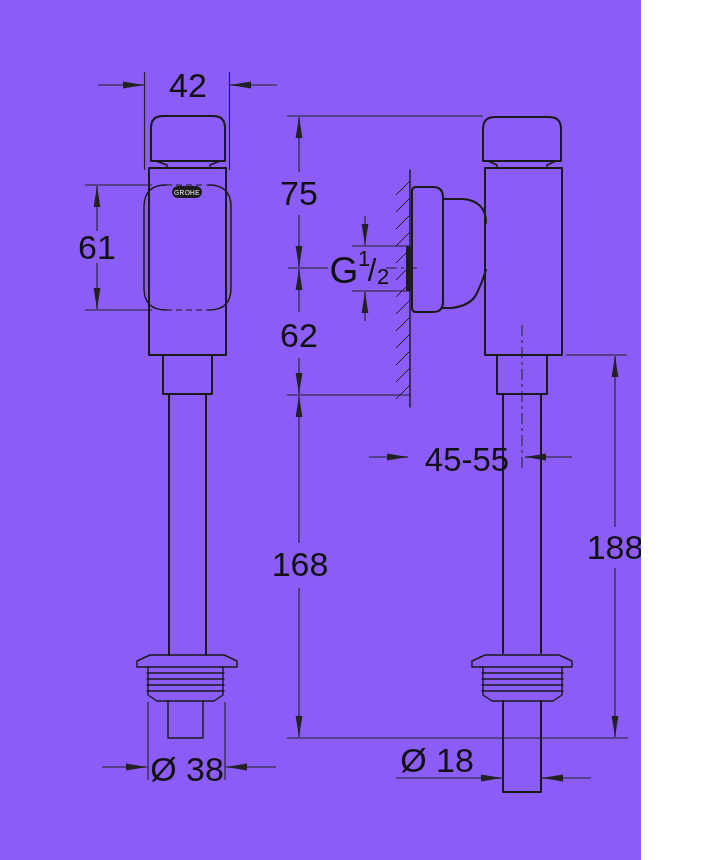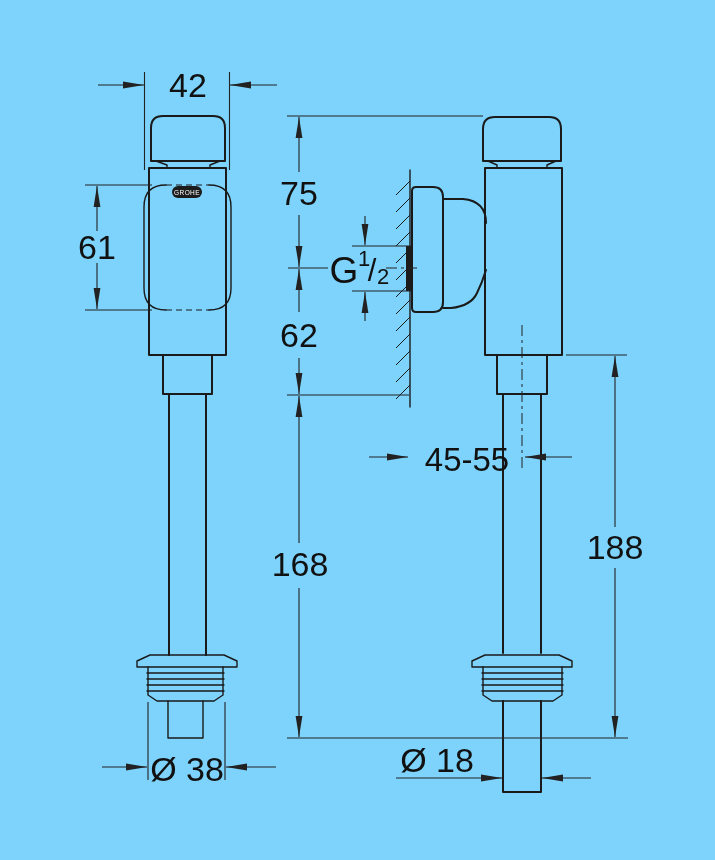--- a/index.html
+++ b/index.html
@@ -1,16 +1,16 @@
 <!DOCTYPE html>
 <html><head>
 <meta charset="utf-8">
 <style>
   html,body{margin:0;padding:0;background:#ffffff;}
-  .stage{position:relative;width:715px;height:860px;background:#7dd3fc;overflow:hidden;}
+  .stage{position:relative;width:641px;height:860px;background:#8b5cf6;overflow:hidden;}
   svg{display:block;}
   .part{fill:none;stroke:#1a1a1a;stroke-width:2;stroke-linejoin:round;stroke-linecap:round;}
   .part-thin{fill:none;stroke:#1a1a1a;stroke-width:1.4;stroke-linejoin:round;stroke-linecap:round;}
   .hidden-edge{fill:none;stroke:#1a1a1a;stroke-width:1.2;stroke-dasharray:6 4;}
   .dim{fill:none;stroke:#222;stroke-width:1.1;}
   .centerline{fill:none;stroke:#222;stroke-width:1;stroke-dasharray:11 4 3 4;}
   .hatch{fill:none;stroke:#1a1a1a;stroke-width:1;}
   .dimtxt{font-family:"Liberation Sans",sans-serif;font-size:34px;fill:#111;text-anchor:middle;}
   .dimtxt-sm{font-family:"Liberation Sans",sans-serif;font-size:33px;fill:#111;text-anchor:middle;}
   .gtxt{font-family:"Liberation Sans",sans-serif;font-size:37px;fill:#111;text-anchor:middle;}

